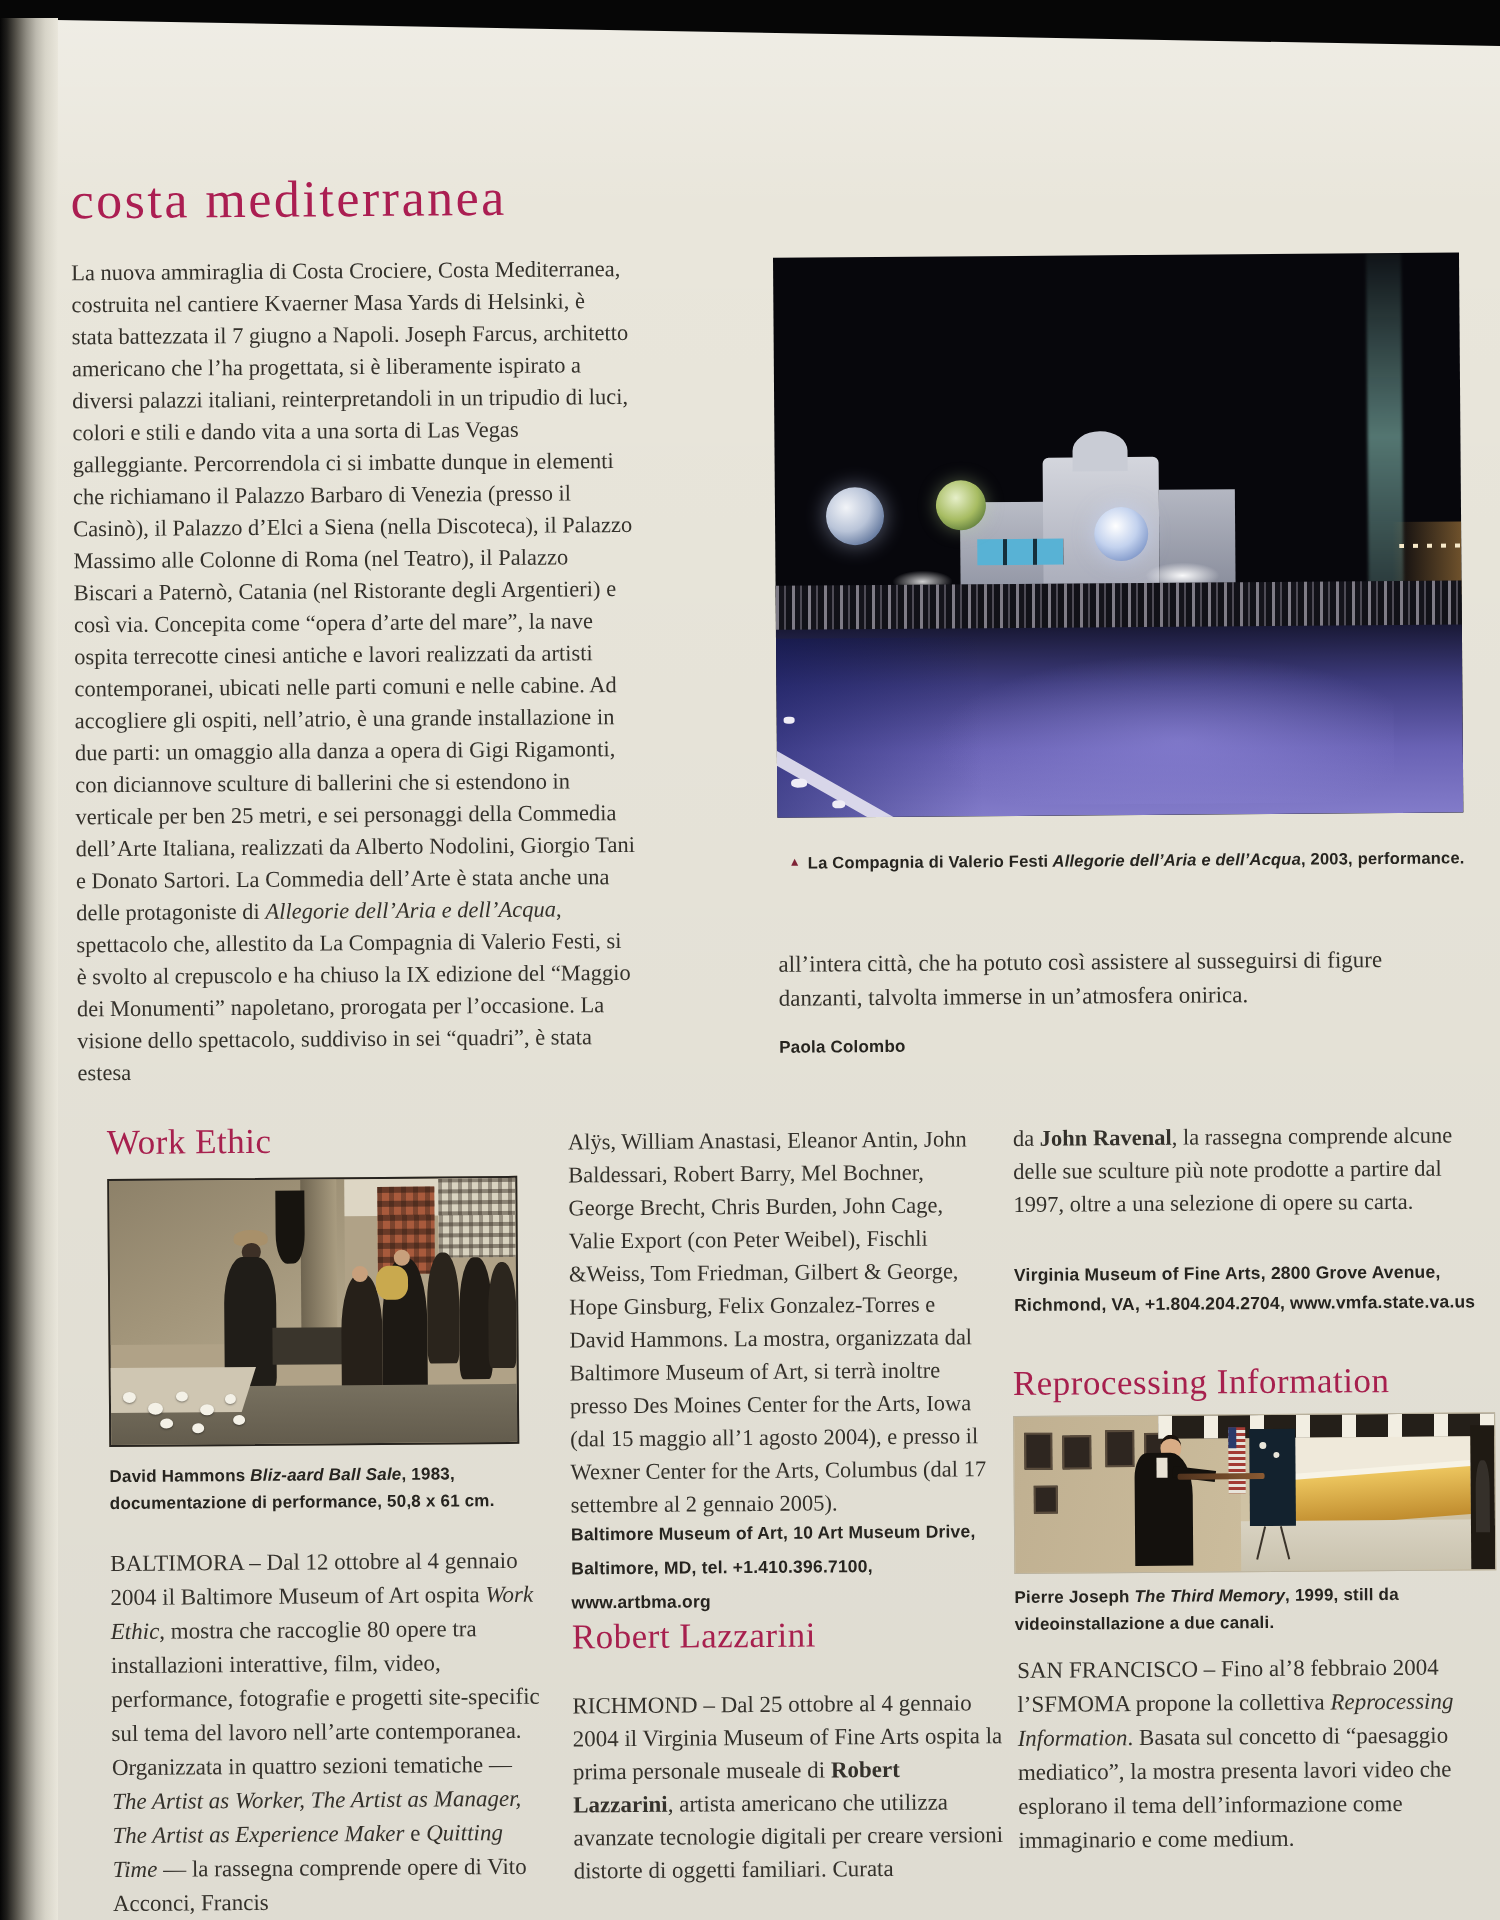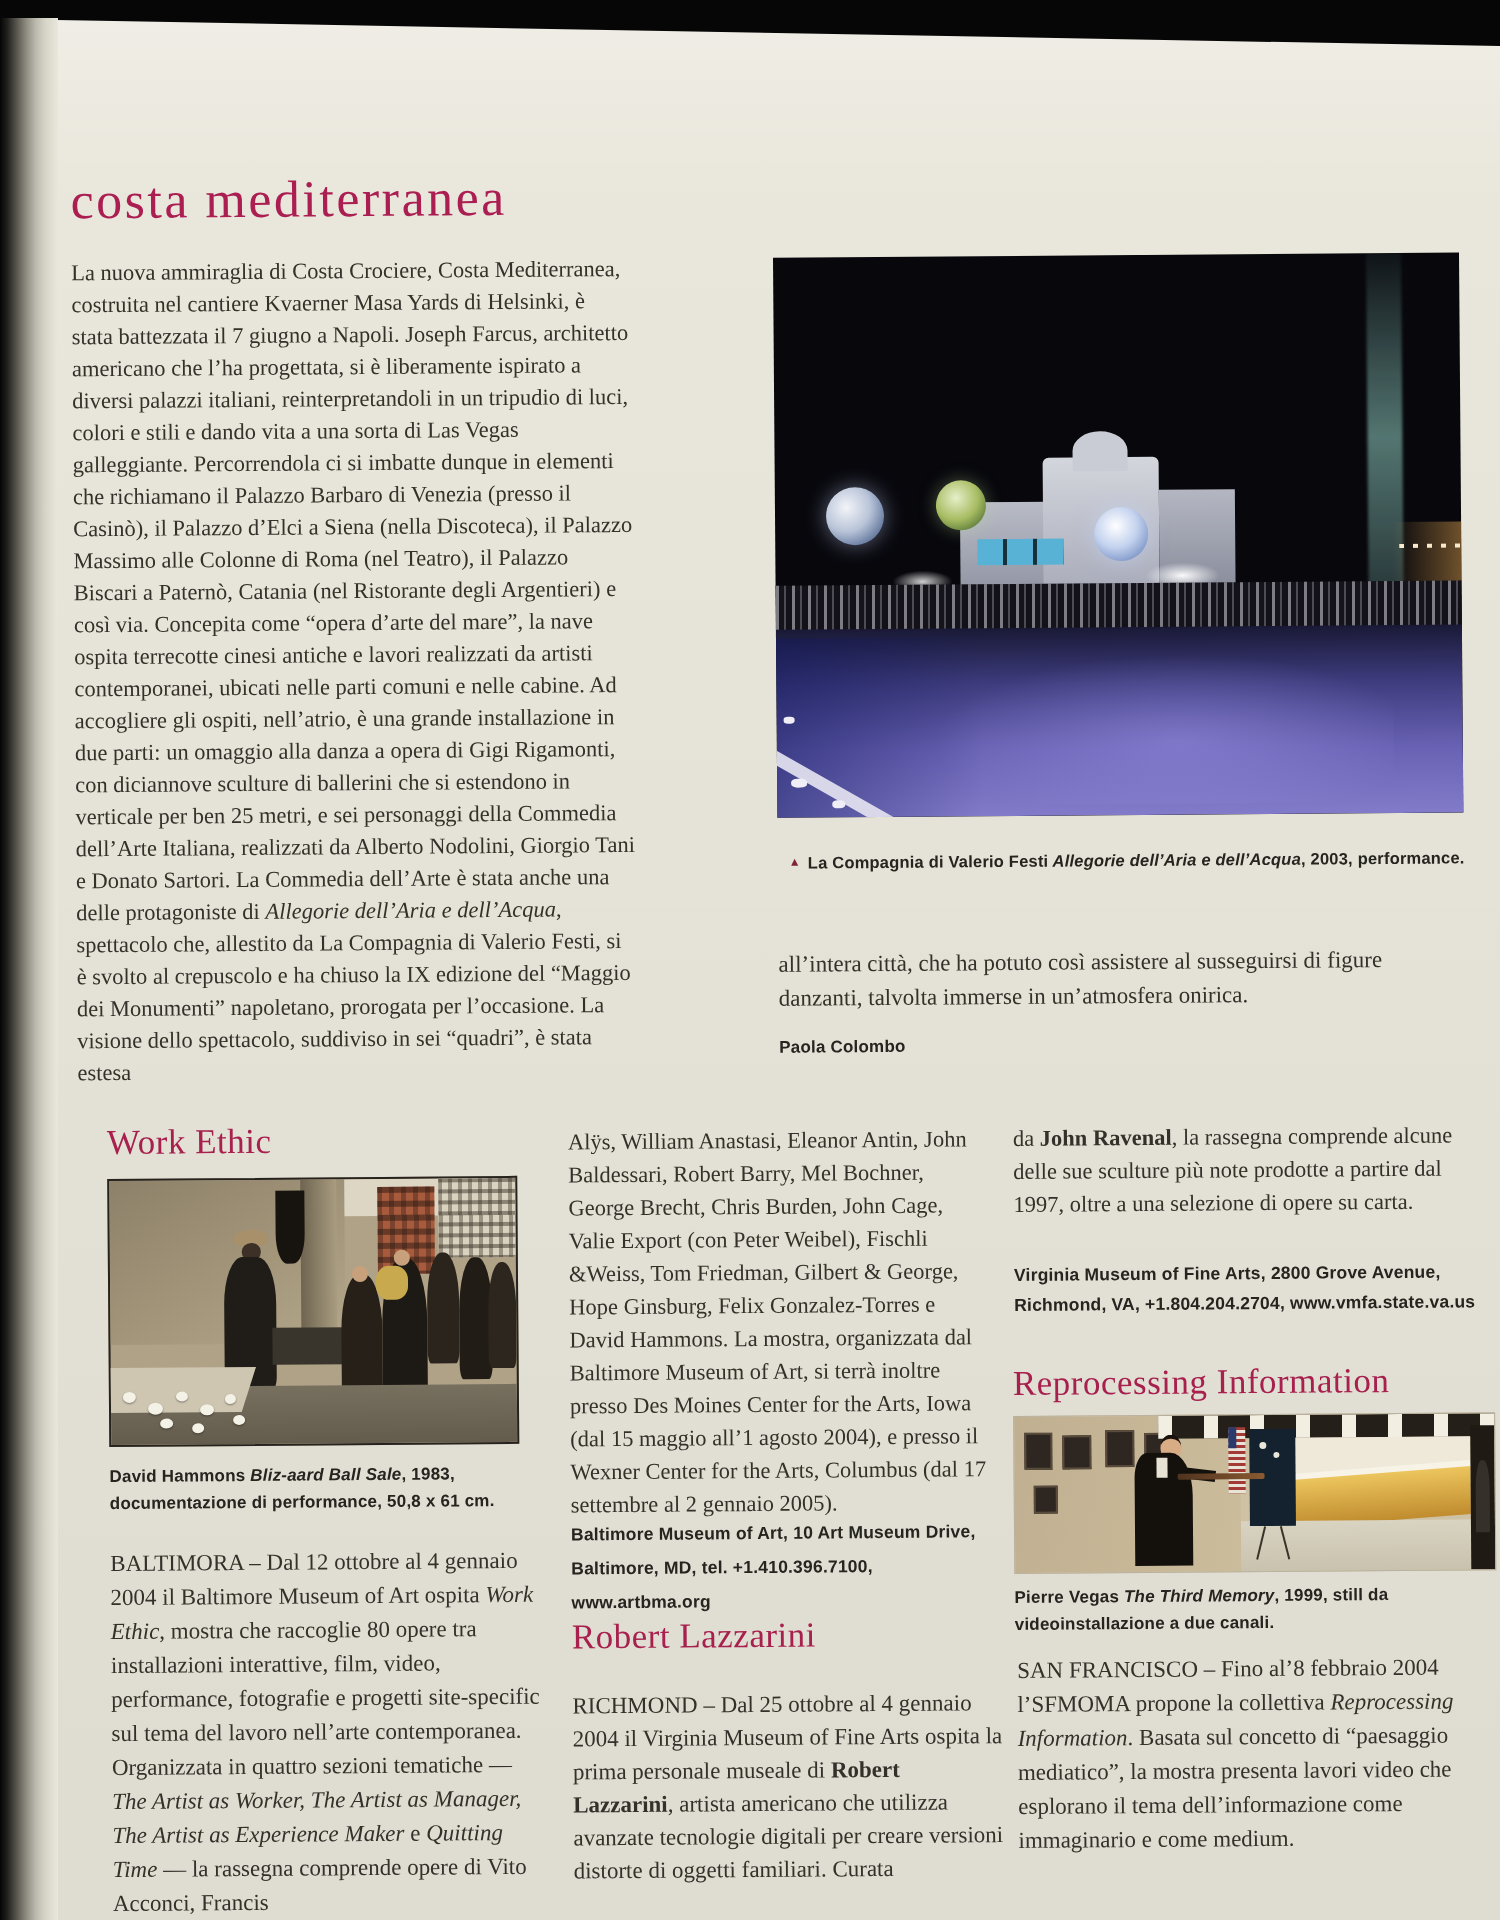--- a/index.html
+++ b/index.html
@@ -250,18 +250,18 @@
       <div class="ph-leg l2"></div>
       <div class="ph-head"></div>
       <div class="ph-body"></div>
       <div class="ph-shirt"></div>
       <div class="ph-arm"></div>
       <div class="ph-rifle"></div>
       <div class="ph-door"></div>
       <div class="ph-person"></div>
     </div>
 
-    <div class="caption ri-caption"><span>Pierre Vegas</span><span class="it"> The Third Memory</span><span>, 1999, still da videoinstallazione a due canali.</span></div>
+    <div class="caption ri-caption"><span>Pierre Joseph</span><span class="it"> The Third Memory</span><span>, 1999, still da videoinstallazione a due canali.</span></div>
 
     <p class="serif ri-body"><span>SAN FRANCISCO – Fino al’8 febbraio 2004 l’SFMOMA propone la collettiva </span><span class="it">Reprocessing Information</span><span>. Basata sul concetto di “paesaggio mediatico”, la mostra presenta lavori video che esplorano il tema dell’informazione come immaginario e come medium.</span></p>
 
   </div>
 </div>
 
 </body></html>

